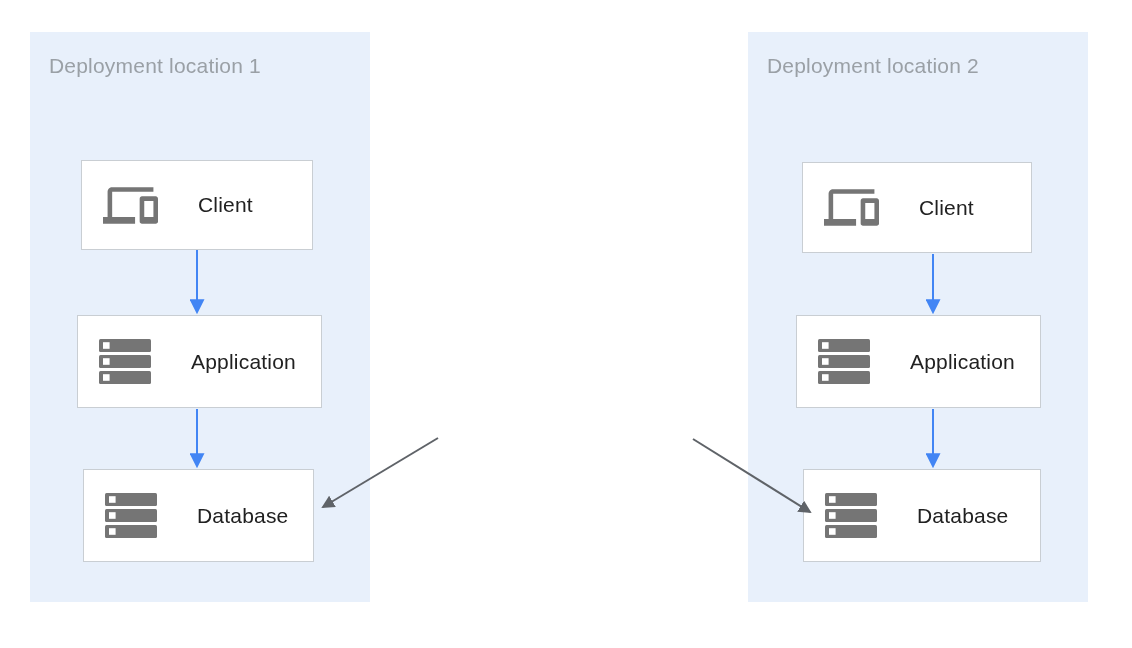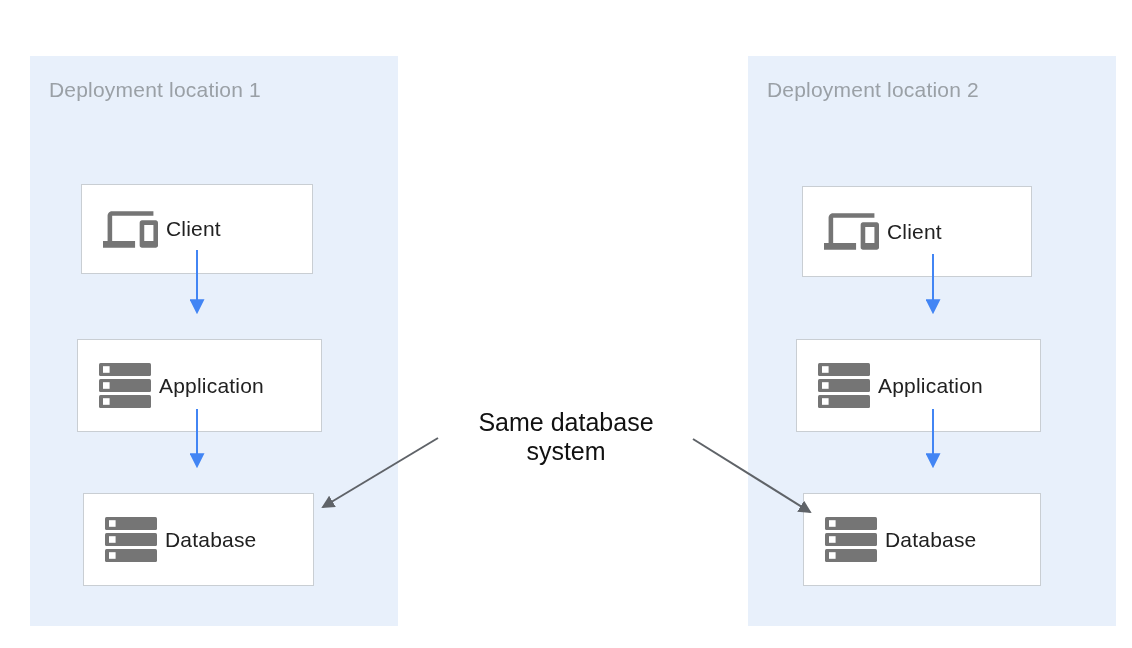--- a/index.html
+++ b/index.html
@@ -9,24 +9,23 @@
     position: relative;
     width: 1132px;
     height: 648px;
     background: #ffffff;
     overflow: hidden;
   }
 
   .panel {
     position: absolute;
     top: 32px;
-    width: 368px;
+    width: 340px;
     height: 570px;
     background: #e8f0fb;
-    margin-top: 24px;
   }
   #panel-0 { left: 30px; }
   #panel-1 { left: 748px; }
 
   .panel-title {
     position: absolute;
     top: 22px;
     left: 19px;
     font-size: 21px;
     font-weight: 400;
@@ -36,21 +35,21 @@
   }
 
   .node {
     position: absolute;
     box-sizing: border-box;
     background: #ffffff;
     border: 1px solid #c9ced3;
     display: flex;
     align-items: center;
     padding-left: 21px;
-    gap: 8px;
+    gap: 40px;
   }
 
   .node .icon { display: flex; align-items: center; justify-content: center; flex: 0 0 auto; }
 
   .node .label {
     font-size: 21px;
     color: #212121;
     letter-spacing: 0.2px;
     white-space: nowrap;
   }
@@ -200,18 +199,14 @@
       <line x1="197" y1="409" x2="197" y2="466" marker-end="url(#headBlue)"></line>
       <line x1="933" y1="254" x2="933" y2="312" marker-end="url(#headBlue)"></line>
       <line x1="933" y1="409" x2="933" y2="466" marker-end="url(#headBlue)"></line>
     </g>
     <g stroke="#5f6368" stroke-width="2" fill="none">
       <line x1="438" y1="438" x2="323" y2="507" marker-end="url(#headDark)"></line>
       <line x1="693" y1="439" x2="810" y2="512" marker-end="url(#headDark)"></line>
     </g>
   </svg>
 
-  <div id="annotation">
-    <div>Same database</div>
-    <div>system</div>
-  </div>
 
 </div>
 
 </body></html>

